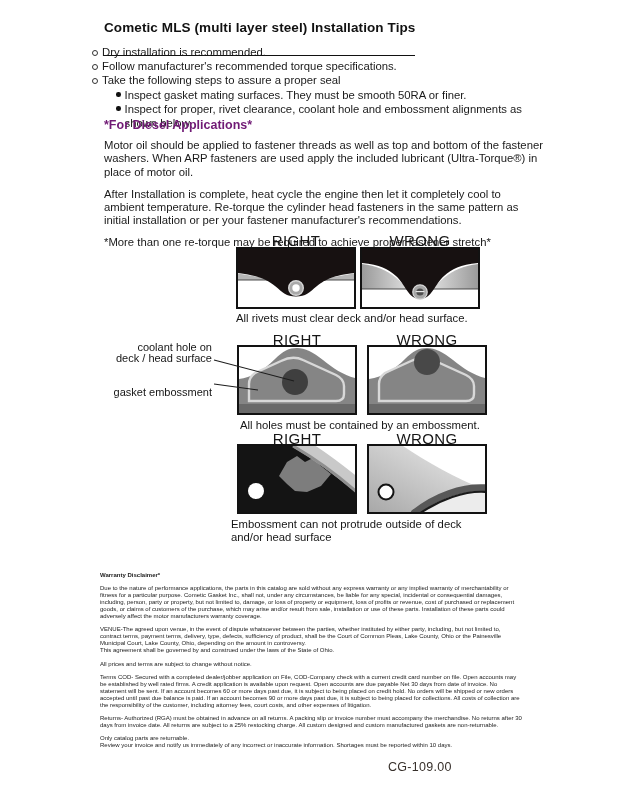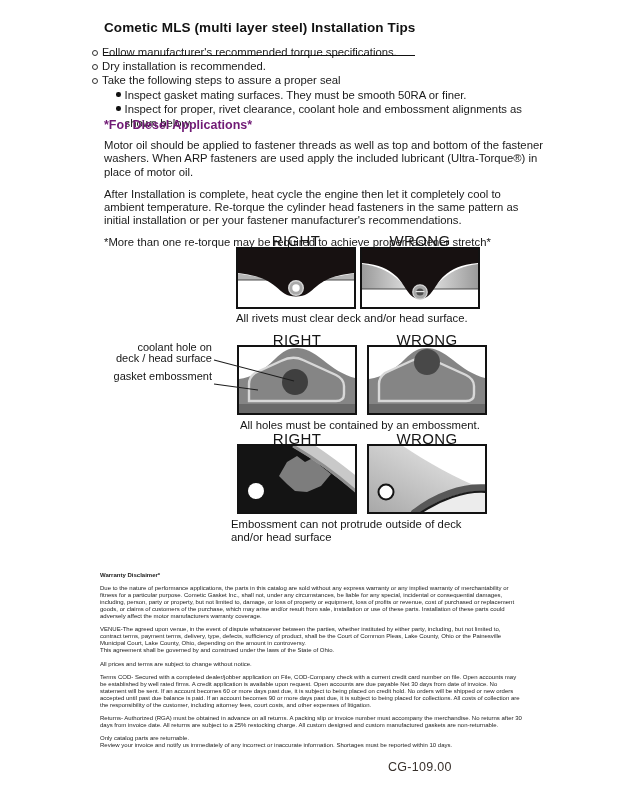--- a/index.html
+++ b/index.html
@@ -20,44 +20,44 @@
   .diesel p{margin:0 0 9px 0;}
 
   .diagrams{position:absolute;left:0;top:230px;width:618px;height:342px;}
   .dlabel{position:absolute;width:120px;text-align:center;font-size:15px;letter-spacing:0.4px;color:#161616;}
   .dbox{position:absolute;width:120px;border:2px solid #121212;box-sizing:border-box;background:#fff;}
   .dbox svg{display:block;width:100%;height:100%;}
   .h62{height:62px;} .h70{height:70px;}
   .caption{position:absolute;font-size:11.3px;line-height:12.6px;color:#161616;}
   .annotations{position:absolute;left:30px;top:112px;width:182px;text-align:right;
                font-size:11px;line-height:11.3px;color:#161616;}
-  .ann2{margin-top:6px;}
+  .ann2{margin-top:22px;}
   .leader-svg{position:absolute;left:130px;top:110px;width:240px;height:80px;pointer-events:none;z-index:5;}
 
   .disclaimer{position:absolute;left:100px;top:572px;width:422px;font-size:6px;line-height:6.9px;color:#222;}
   .disclaimer .dh{font-weight:bold;margin:0 0 6.5px 0;}
   .disclaimer p{margin:0 0 6.5px 0;white-space:pre-line;}
 
   .footer-code{position:absolute;left:388px;top:760px;font-size:12.5px;color:#37302b;letter-spacing:0.3px;}
 </style>
 </head>
 <body>
 
 <div class="page">
 
   <div class="title">Cometic MLS (multi layer steel) Installation Tips</div>
 
   <div class="bullets">
     <div class="bullet-row">
       <span class="marker-o"></span>
-      <span>Follow manufacturer's recommended torque specifications.</span>
+      <span>Dry installation is recommended.</span>
     </div>
     <div class="bullet-row">
       <span class="marker-o"></span>
-      <span>Dry installation is recommended.</span>
+      <span>Follow manufacturer's recommended torque specifications.</span>
     </div>
     <div class="bullet-row">
       <span class="marker-o"></span>
       <span>Take the following steps to assure a proper seal</span>
     </div>
     <div class="bullet-row sub">
       <span class="marker-f"></span>
       <span>Inspect gasket mating surfaces.  They must be smooth 50RA or finer.</span>
     </div>
     <div class="bullet-row sub">

